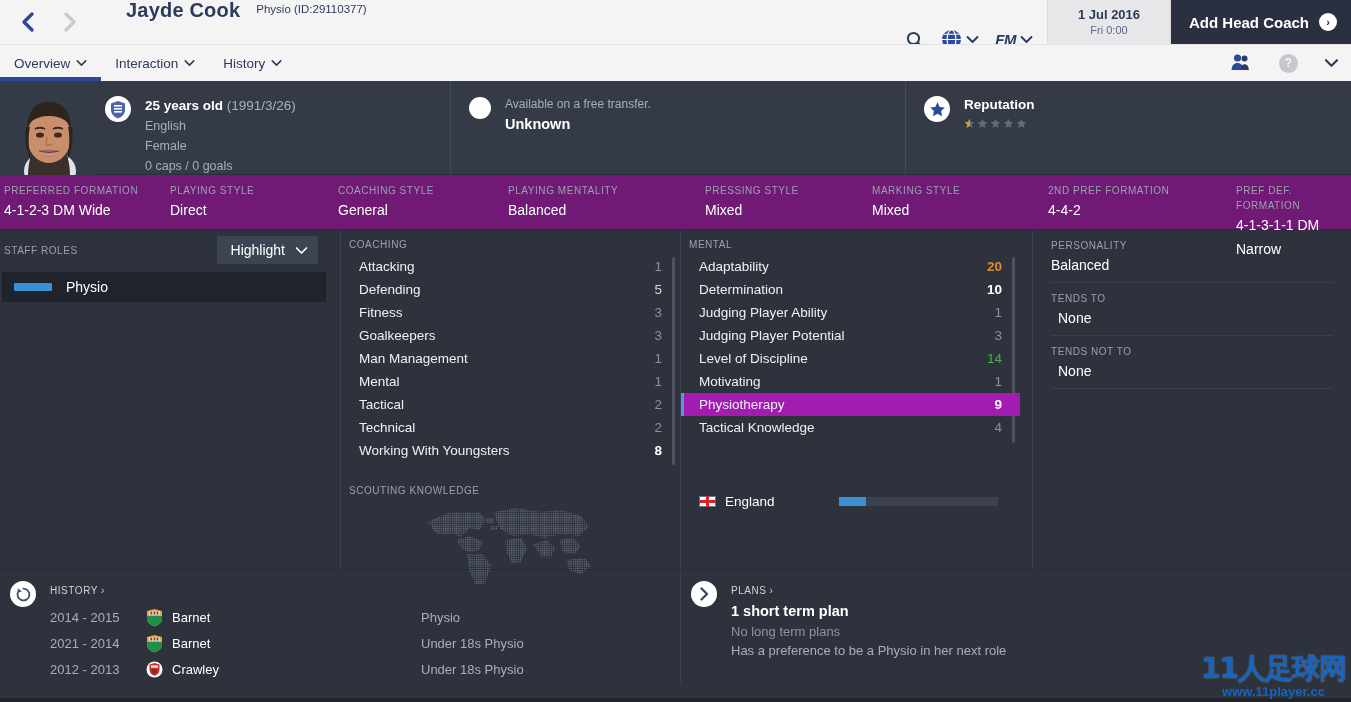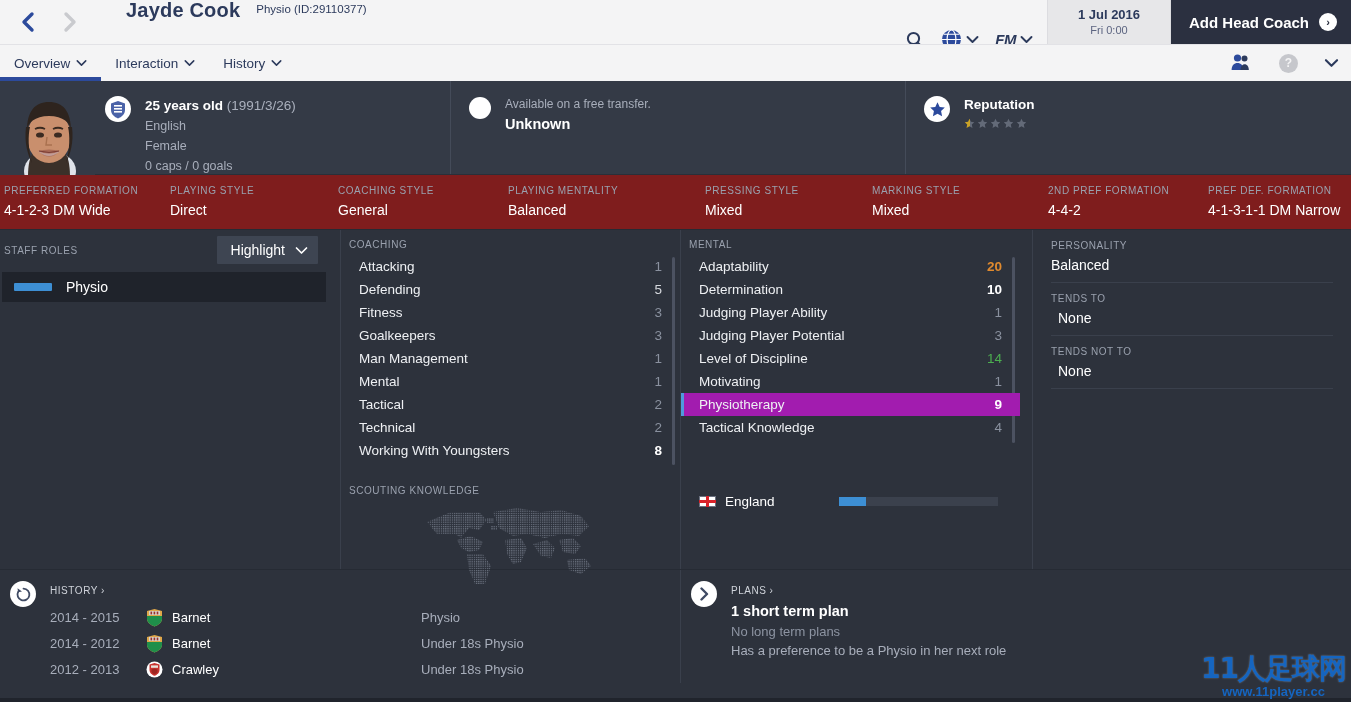--- a/index.html
+++ b/index.html
@@ -99,21 +99,21 @@
   .pf-l1 { font-size: 13.5px; color: #ffffff; font-weight: bold; line-height: 21px; }
   .pf-l1 .dim { color: #aab0bd; font-weight: normal; }
   .pf-l { font-size: 12.5px; color: #a8aebb; line-height: 20px; }
   .pf-head { font-size: 13.5px; color: #ffffff; font-weight: bold; line-height: 20px; }
   .pf-muted { font-size: 12px; color: #a8aebb; line-height: 18px; }
   .pf-strong { font-size: 14.5px; color: #ffffff; font-weight: bold; line-height: 22px; }
   .stars { display: flex; gap: 2px; margin-top: 3px; }
 
   
   .attr-row {
-    height: 55px; display: flex; background: #7f1d1d;
+    height: 55px; display: flex; background: #701a75;
     padding: 8px 0 0 0; border-bottom: 1px solid #262b34;
   }
   .attr-cell { display: flex; flex-direction: column; }
   .attr-label { font-size: 10px; color: #9aa1ae; letter-spacing: .55px; line-height: 15px; }
   .attr-value { font-size: 14px; color: #ffffff; line-height: 24px; }
 
   
   .main {
     display: flex; height: 339px; background: #2d323c;
   }
@@ -436,21 +436,21 @@
     <span class="attr-value">Mixed</span>
   </div>
   <div class="attr-cell" style="width:176px;flex:0 0 176px;">
     <span class="attr-label">MARKING STYLE</span>
     <span class="attr-value">Mixed</span>
   </div>
   <div class="attr-cell" style="width:160px;flex:0 0 160px;">
     <span class="attr-label">2ND PREF FORMATION</span>
     <span class="attr-value">4-4-2</span>
   </div>
-  <div class="attr-cell" style="flex:1;">
+  <div class="attr-cell" style="flex:1;margin-left:28px;">
     <span class="attr-label">PREF DEF. FORMATION</span>
     <span class="attr-value">4-1-3-1-1 DM Narrow</span>
   </div>
 </div>
 
 <div class="main">
 
   <div class="col col-left">
     <div class="staff-head-row">
       <div class="sec-head">STAFF ROLES</div>
@@ -620,21 +620,21 @@
                 <rect x="3" y="3" width="11" height="4" fill="#d9d3c8"></rect>
                 <rect x="4.5" y="3.6" width="1.6" height="2.8" fill="#9a3030"></rect>
                 <rect x="7.6" y="3.6" width="1.6" height="2.8" fill="#9a3030"></rect>
                 <rect x="10.7" y="3.6" width="1.6" height="2.8" fill="#9a3030"></rect>
               </svg>
             <span>Barnet</span>
           </span>
           <span class="hist-role">Physio</span>
         </div>
         <div class="hist-row">
-          <span class="hist-years">2014 - 2012</span>
+          <span class="hist-years">2021 - 2014</span>
           <span class="hist-club">
             <svg class="mini-badge" viewBox="0 0 17 19">
                 <path d="M8.5 1 L16 3 V10.5 C16 14.5 12.6 17 8.5 18.4 C4.4 17 1 14.5 1 10.5 V3 Z" fill="#e0a84a"></path>
                 <path d="M8.5 8 L16 8 V10.5 C16 14.5 12.6 17 8.5 18.4 C4.4 17 1 14.5 1 10.5 V8 Z" fill="#1f8f4a"></path>
                 <rect x="3" y="3" width="11" height="4" fill="#d9d3c8"></rect>
                 <rect x="4.5" y="3.6" width="1.6" height="2.8" fill="#9a3030"></rect>
                 <rect x="7.6" y="3.6" width="1.6" height="2.8" fill="#9a3030"></rect>
                 <rect x="10.7" y="3.6" width="1.6" height="2.8" fill="#9a3030"></rect>
               </svg>
             <span>Barnet</span>

